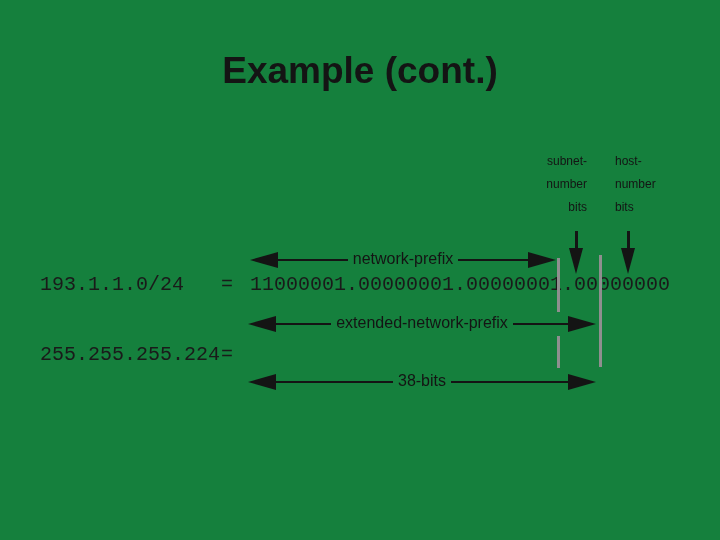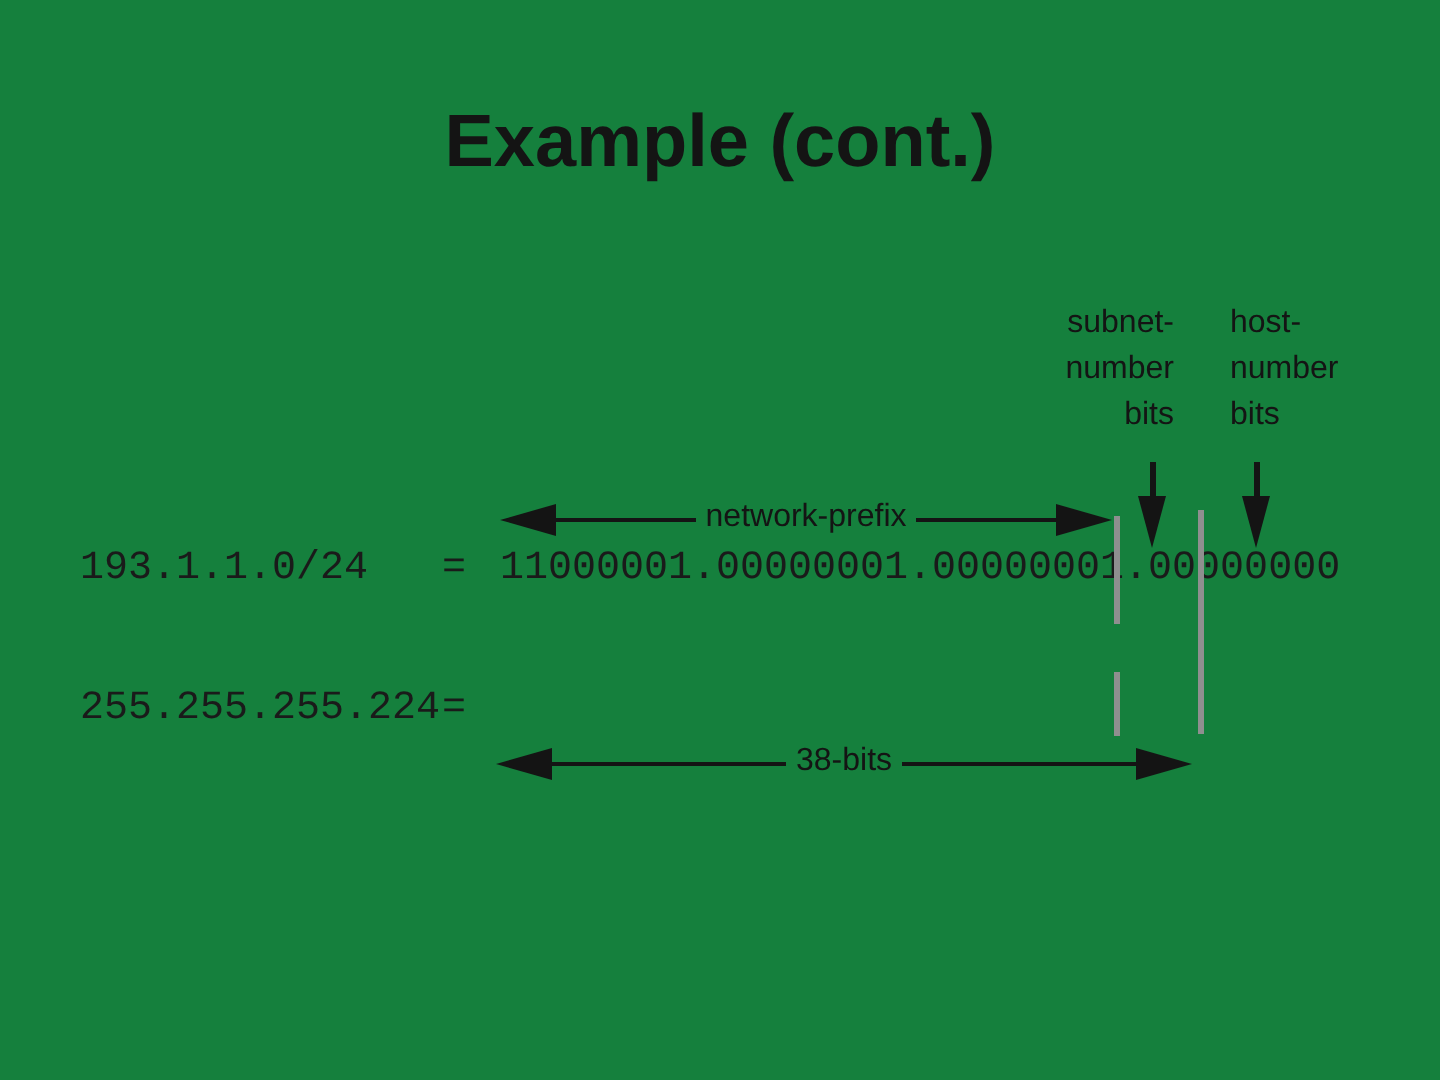--- a/index.html
+++ b/index.html
@@ -6,21 +6,21 @@
   .stage {
     position:relative; width:720px; height:540px; background:#15803d;
     overflow:hidden; font-family:"Liberation Sans", sans-serif;
   }
   .title {
     position:absolute; top:51px; left:0; width:100%;
     text-align:center; font-size:37px; font-weight:bold;
     color:#141414; line-height:1.1;
   }
   .lbl {
-    position:absolute; font-size:16px; line-height:23px; color:#141414;
+    position:absolute; font-size:12px; line-height:23px; color:#141414;
   }
   .lbl.right { text-align:right; }
   .mono {
     position:absolute; font-family:"Liberation Mono", monospace;
     font-size:20px; line-height:20px; color:#1a1a1a; white-space:pre;
   }
   .harrow {
     position:absolute; display:flex; align-items:center; height:16px;
   }
   .head-l {
@@ -80,20 +80,27 @@
   </div>
 
   <div class="mono" style="left:40px; top:275px;">193.1.1.0/24</div>
   <div class="mono" style="left:221px; top:275px;">=</div>
   <div class="mono" style="left:250px; top:275px;">11000001.00000001.00000001.00000000</div>
 
   <div class="vsep" style="left:557px; top:258px; height:54px;"></div>
   <div class="vsep" style="left:557px; top:336px; height:32px;"></div>
   <div class="vsep" style="left:599px; top:255px; height:112px;"></div>
 
+  <div class="harrow" style="left:248px; top:316px; width:348px;">
+    <div class="head-l"></div>
+    <div class="shaft"></div>
+    <div class="alabel">extended-network-prefix</div>
+    <div class="shaft"></div>
+    <div class="head-r"></div>
+  </div>
 
   <div class="mono" style="left:40px; top:345px;">255.255.255.224</div>
   <div class="mono" style="left:221px; top:345px;">=</div>
 
   <div class="harrow" style="left:248px; top:374px; width:348px;">
     <div class="head-l"></div>
     <div class="shaft"></div>
     <div class="alabel">38-bits</div>
     <div class="shaft"></div>
     <div class="head-r"></div>

